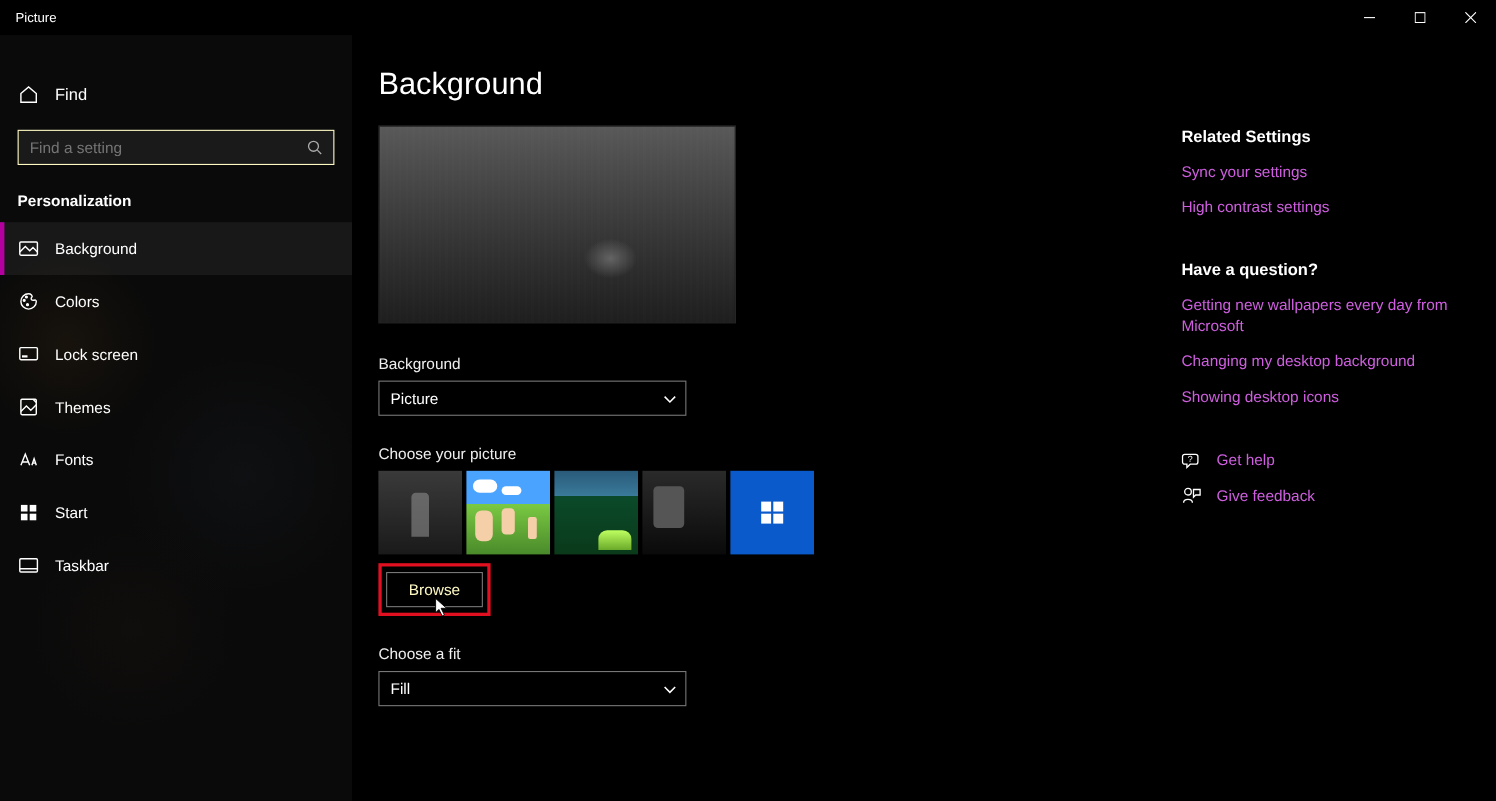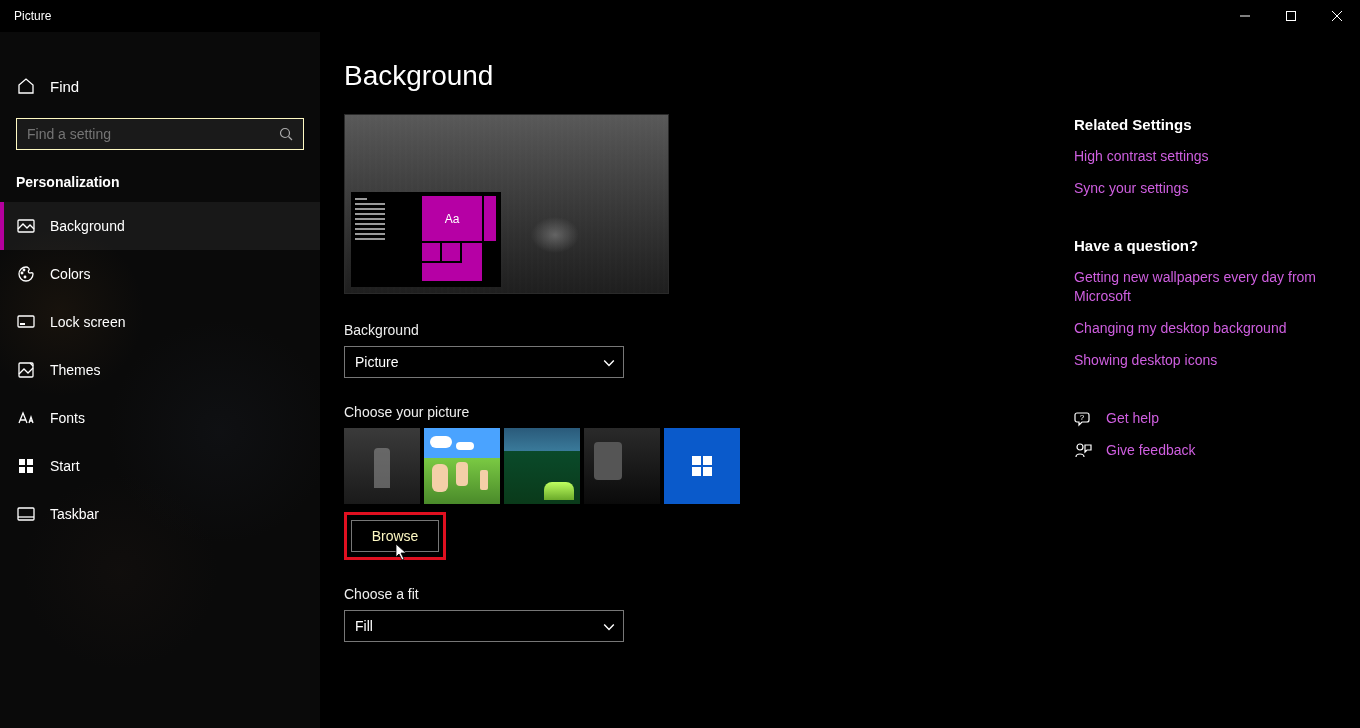--- a/index.html
+++ b/index.html
@@ -238,41 +238,20 @@
       </ul>
     </div>
 
     <div class="main">
 
       <div class="content-col">
         <h1 class="page-title">Background</h1>
 
         <div class="preview">
           <div class="wall"></div>
-          <div class="taskbar-preview">
-            <div class="lines">
-              <span></span>
-                <span></span>
-                <span></span>
-                <span></span>
-                <span></span>
-                <span></span>
-                <span></span>
-                <span></span>
-                <span></span>
-            </div>
-            <div class="tiles">
-              <div class="tile-big">Aa</div>
-              <div class="tile-side"></div>
-              <div class="tile-sm a"></div>
-                <div class="tile-sm b"></div>
-                <div class="tile-sm c"></div>
-              <div class="tile-row2"></div>
-            </div>
-          </div>
         </div>
 
         <div class="field-label">Background</div>
         <div class="select">
           <span class="val">Picture</span>
           <span class="chev">
             <svg viewBox="0 0 10 10" width="12" height="12" fill="none" stroke="#fff" stroke-width="1.2">
                 <path d="M1 3 L5 7 L9 3"></path>
               </svg>
           </span>
@@ -302,22 +281,22 @@
           <span class="chev">
             <svg viewBox="0 0 10 10" width="12" height="12" fill="none" stroke="#fff" stroke-width="1.2">
                 <path d="M1 3 L5 7 L9 3"></path>
               </svg>
           </span>
         </div>
       </div>
 
       <div class="side-col">
         <div class="side-h">Related Settings</div>
+        <a class="link">Sync your settings</a>
         <a class="link">High contrast settings</a>
-        <a class="link">Sync your settings</a>
 
         <div class="side-gap"></div>
 
         <div class="side-h">Have a question?</div>
         <a class="link">Getting new wallpapers every day from Microsoft</a>
         <a class="link">Changing my desktop background</a>
         <a class="link">Showing desktop icons</a>
 
         <div class="side-gap"></div>
 

